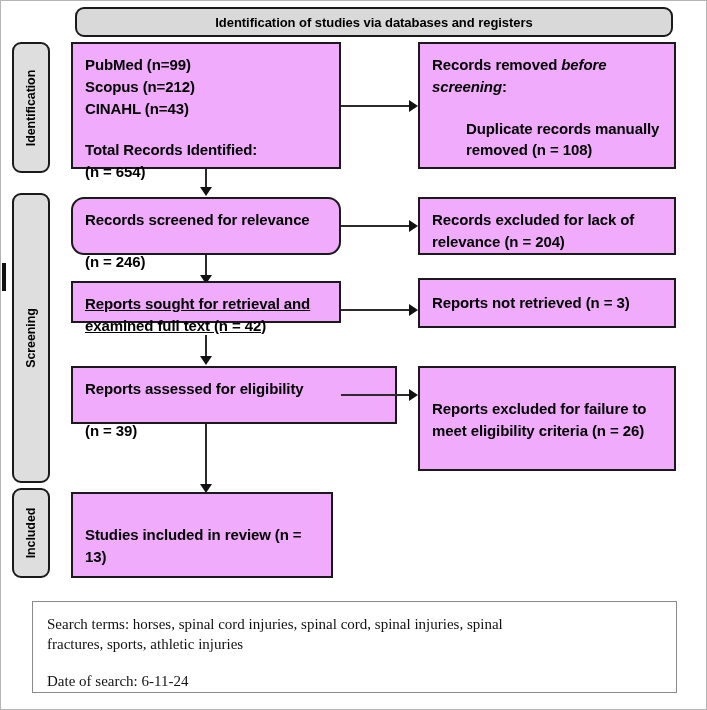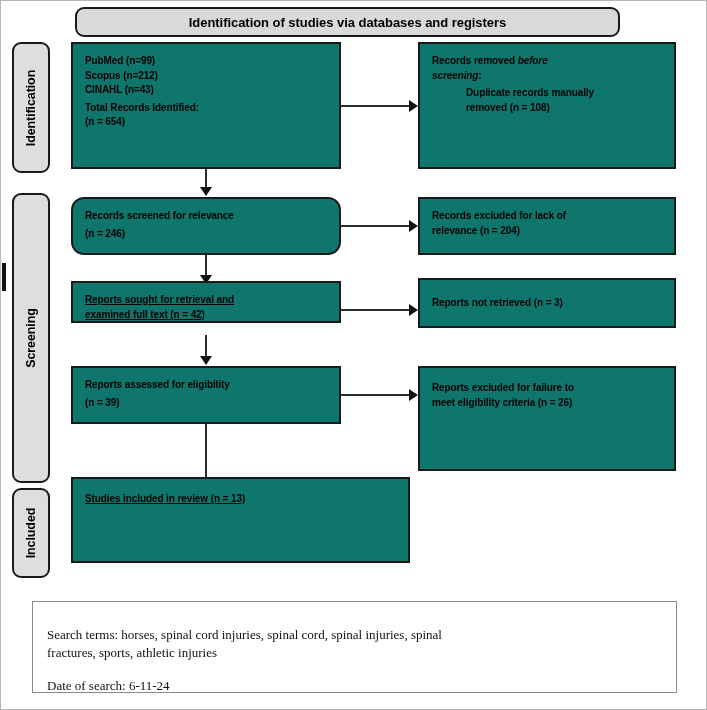--- a/index.html
+++ b/index.html
@@ -15,31 +15,31 @@
     border: 1px solid #b5b5b5;
     box-sizing: border-box;
     font-family: "Liberation Sans", sans-serif;
     overflow: hidden;
   }
 
   
   .box {
     position: absolute;
     box-sizing: border-box;
-    background: #0f766e;
+    background: #f0abfc;
     border: 2px solid #1a1a1a;
     padding: 10px 12px;
-    font-size: 10px;
+    font-size: 15px;
     line-height: 1.45;
     color: #000000;
     font-weight: 600;
     letter-spacing: -0.1px;
   }
   .box p { margin: 0; }
-  .box p.gap { margin-top: 3px; }
+  .box p.gap { margin-top: 20px; }
 
   
   .banner {
     position: absolute;
     box-sizing: border-box;
     background: #d9d9d9;
     border: 2px solid #1a1a1a;
     border-radius: 9px;
     display: flex;
     align-items: center;
@@ -70,23 +70,23 @@
     color: #000000;
     letter-spacing: -0.1px;
   }
 
   
   .note {
     position: absolute;
     box-sizing: border-box;
     background: #ffffff;
     border: 1px solid #8a8a8a;
-    padding: 24px 14px;
+    padding: 12px 14px;
     font-family: "Liberation Serif", serif;
-    font-size: 13px;
+    font-size: 15px;
     line-height: 1.35;
     color: #111111;
   }
   .note p { margin: 0; }
   .note p.second { margin-top: 16px; }
 
   
   .conn { position: absolute; }
   .v-line {
     position: absolute;
@@ -121,21 +121,21 @@
   .ital { font-style: italic; }
   .indent { padding-left: 34px; }
 </style>
 </head>
 <body>
 
 <div id="page">
 
   <div class="edge-mark" style="left:1px; top:262px; width:4px; height:28px;"></div>
 
-  <div class="banner" style="left:74px; top:6px; width:545px; height:30px;">
+  <div class="banner" style="left:74px; top:6px; width:598px; height:30px;">
     <span>Identification of studies via databases and registers</span>
   </div>
 
   <div class="stage" style="left:11px; top:41px; width:38px; height:131px;">
     <span>Identification</span>
   </div>
 
   <div class="stage" style="left:11px; top:192px; width:38px; height:290px;">
     <span>Screening</span>
   </div>
@@ -201,41 +201,41 @@
   <div class="conn">
     <div class="h-line" style="left:340px; top:308px; width:70px;"></div>
     <div class="arrow-right" style="left:408px; top:303px;"></div>
   </div>
 
   <div class="conn">
     <div class="v-line" style="left:204px; top:334px; height:23px;"></div>
     <div class="arrow-down" style="left:199px; top:355px;"></div>
   </div>
 
-  <div class="box" style="left:70px; top:365px; width:270px; height:58px;">
+  <div class="box" style="left:70px; top:365px; width:326px; height:58px;">
     <p>Reports assessed for eligibility</p>
     <p class="gap">(n = 39)</p>
   </div>
 
   <div class="box" style="left:417px; top:365px; width:258px; height:105px;">
     <p class="gap">Reports excluded for failure to</p>
     <p>meet eligibility criteria (n = 26)</p>
   </div>
 
   <div class="conn">
     <div class="h-line" style="left:340px; top:393px; width:70px;"></div>
     <div class="arrow-right" style="left:408px; top:388px;"></div>
   </div>
 
   <div class="conn">
     <div class="v-line" style="left:204px; top:423px; height:62px;"></div>
     <div class="arrow-down" style="left:199px; top:483px;"></div>
   </div>
 
-  <div class="box" style="left:70px; top:476px; width:339px; height:86px;text-decoration:underline;">
+  <div class="box" style="left:70px; top:491px; width:262px; height:86px;">
     <p class="gap">Studies included in review (n = 13)</p>
   </div>
 
   <div class="note" style="left:31px; top:600px; width:645px; height:92px;">
     <p>Search terms: horses, spinal cord injuries, spinal cord, spinal injuries, spinal</p>
     <p>fractures, sports, athletic injuries</p>
     <p class="second">Date of search: 6-11-24</p>
   </div>
 
 </div>

